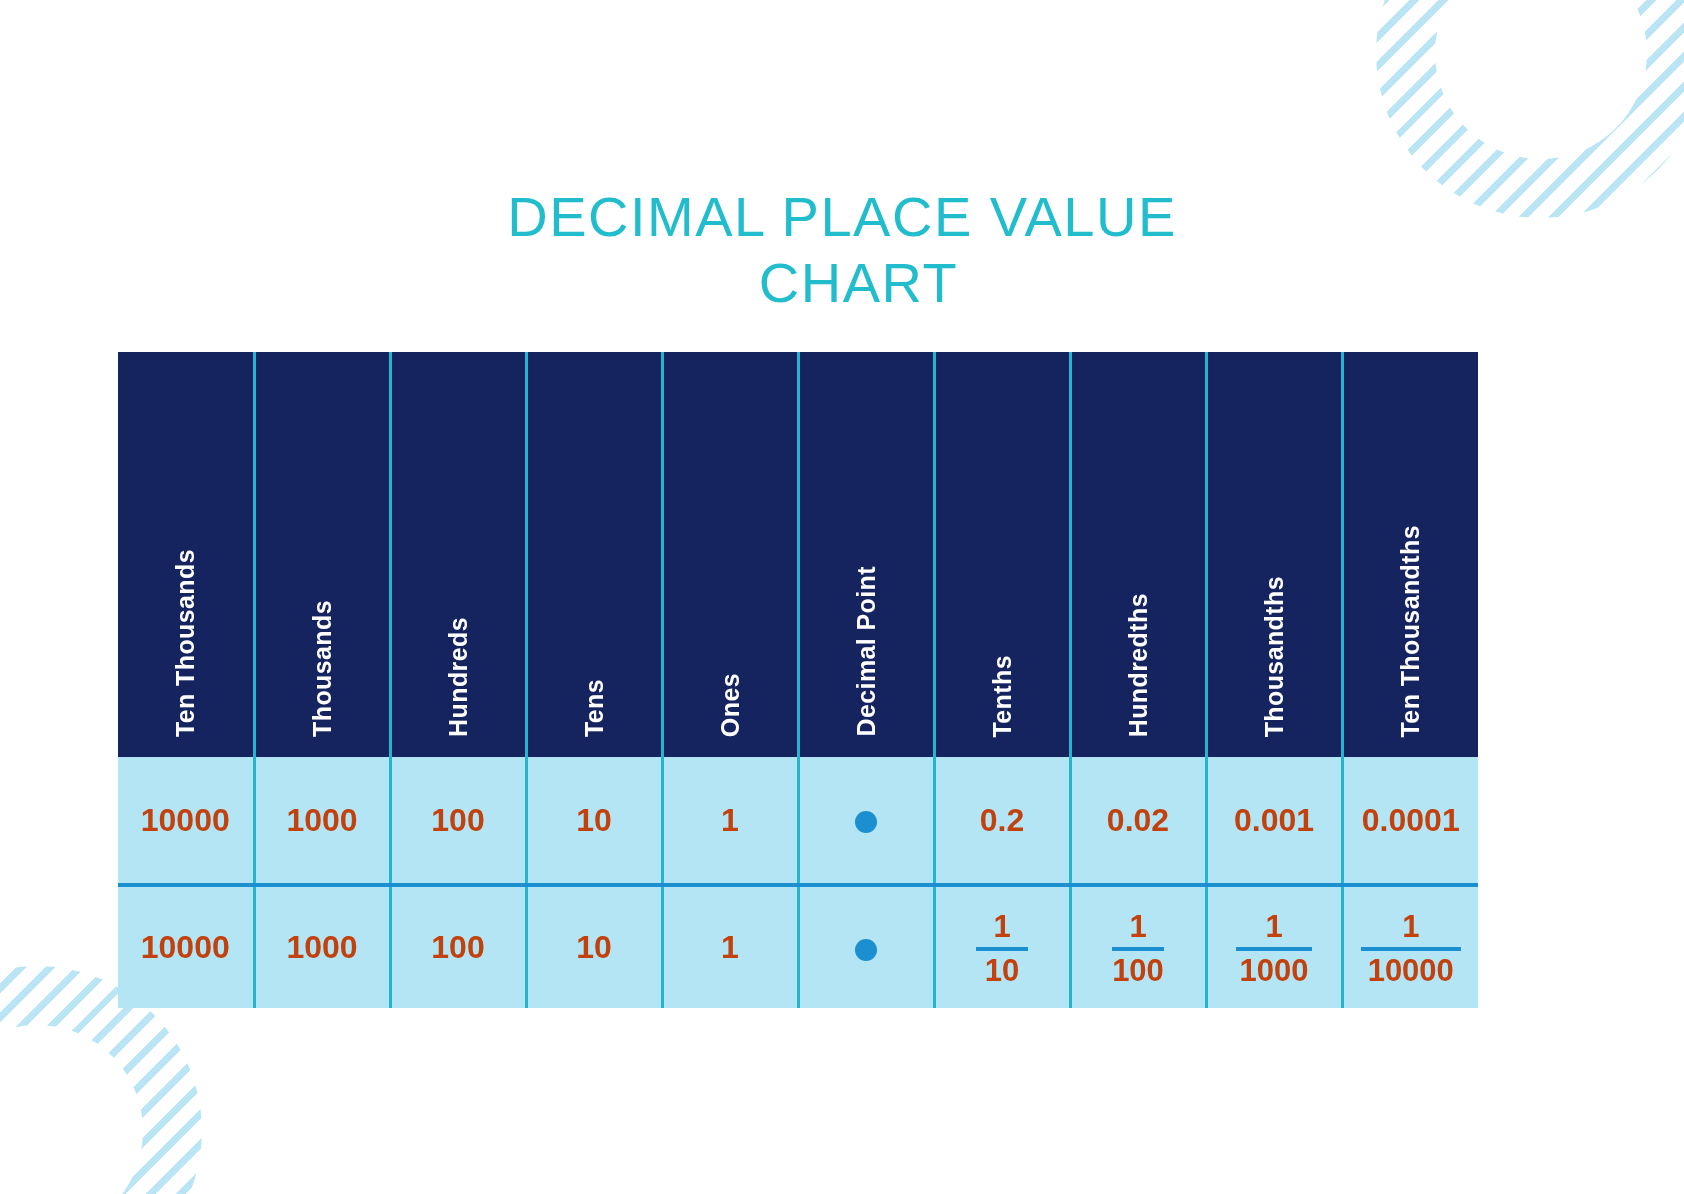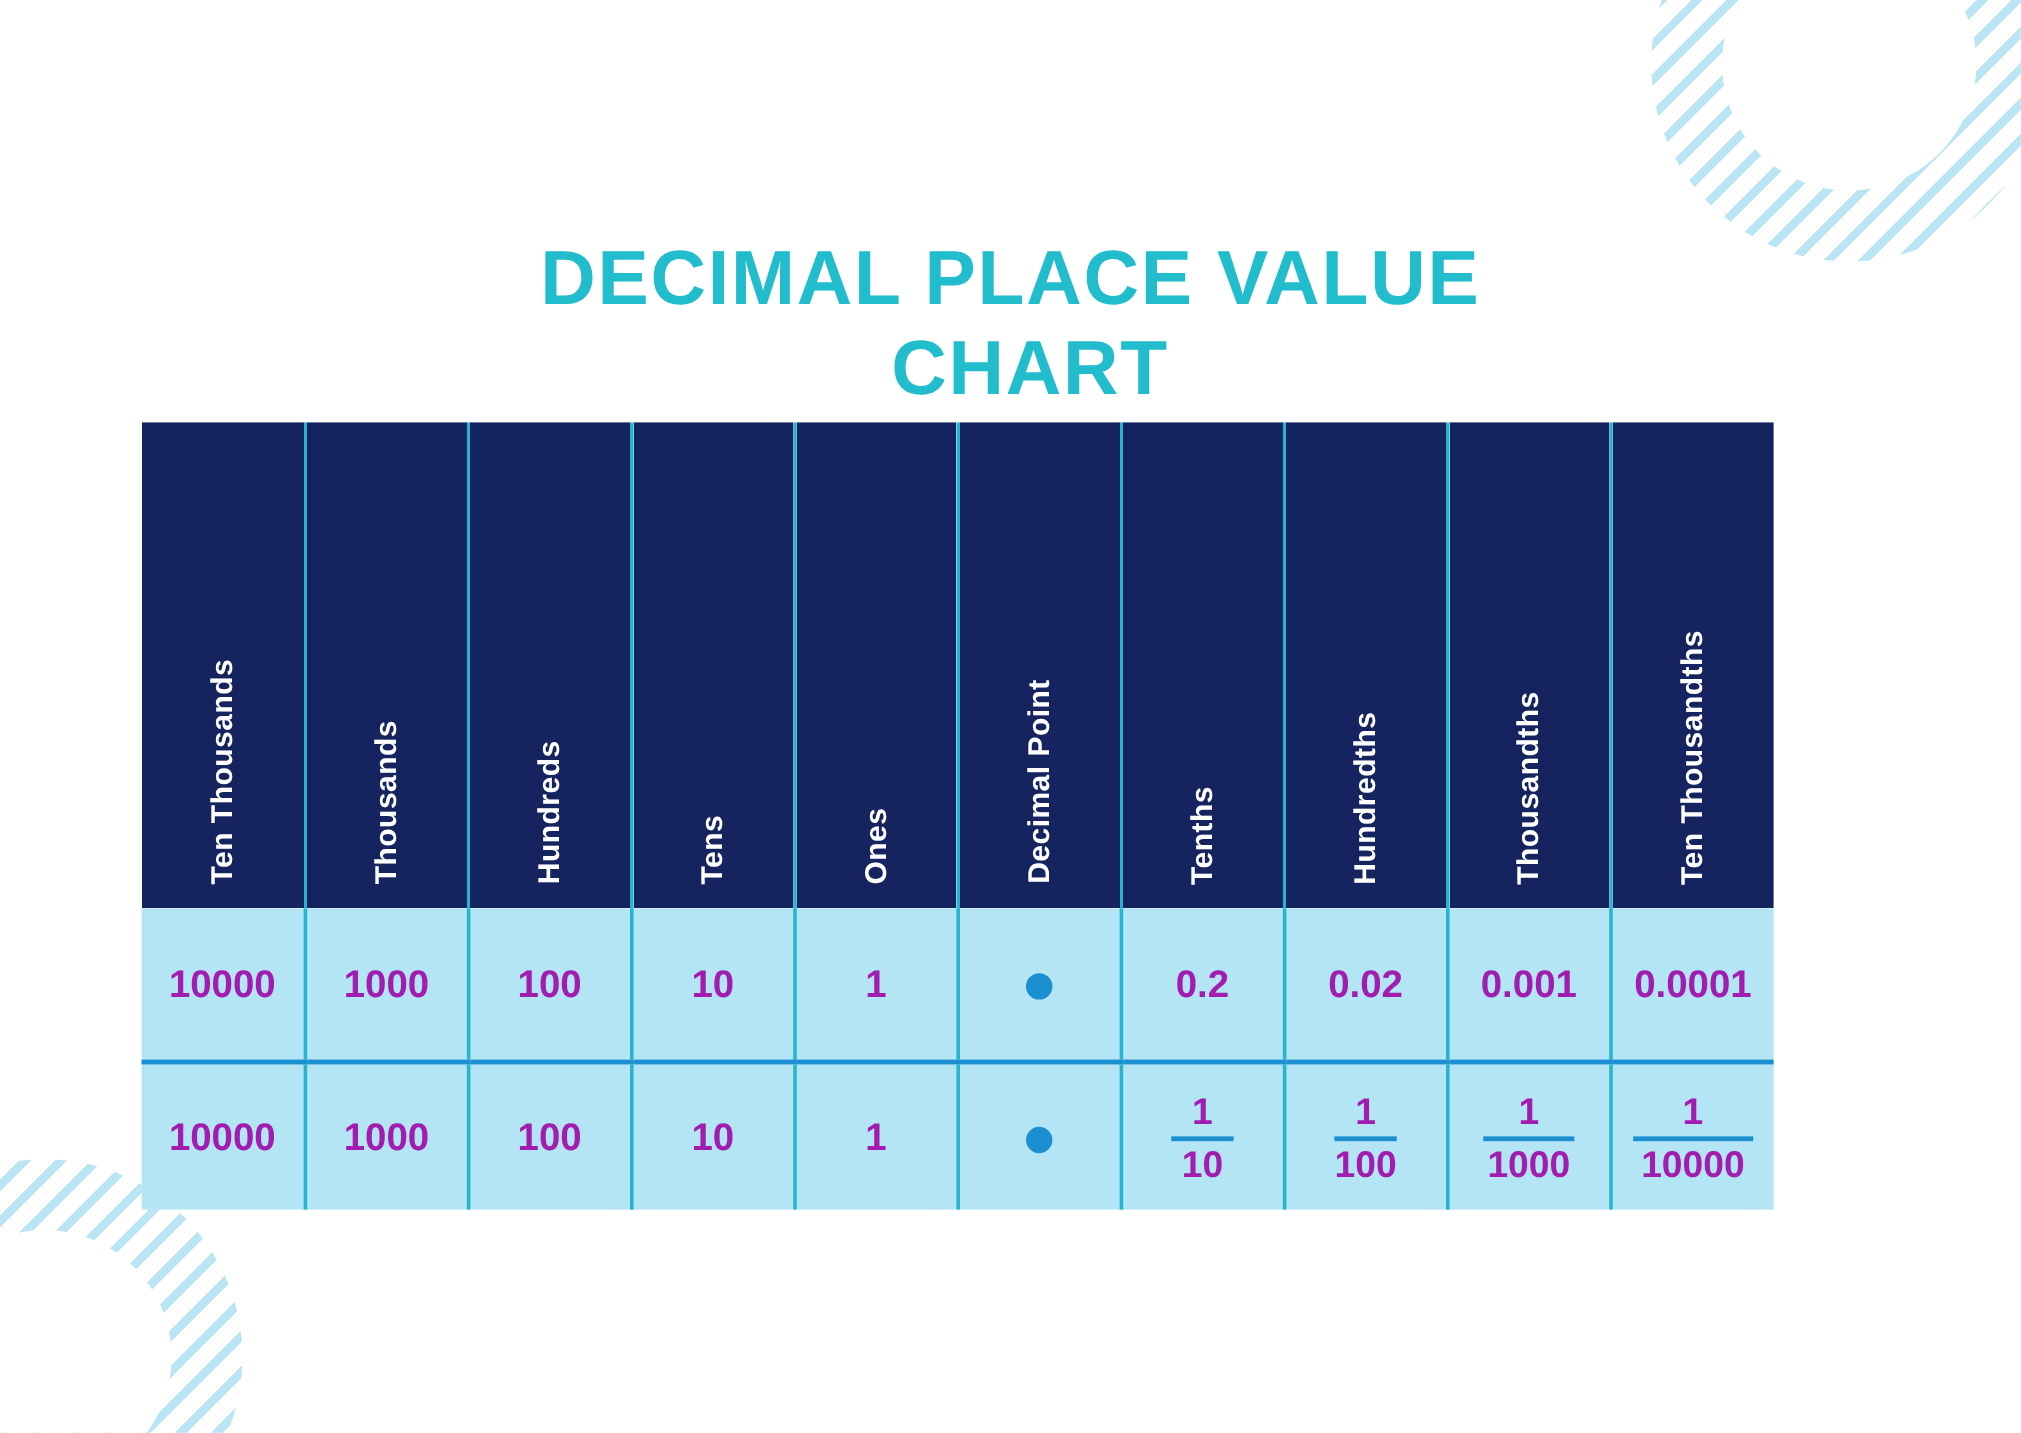--- a/index.html
+++ b/index.html
@@ -66,22 +66,22 @@
     transform: translate(-50%, -50%);
   }
 
   
   .title {
     position: absolute;
     top: 118px;
     left: 0;
     width: 100%;
     text-align: center;
-    font-size: 64px;
-    font-weight: 700;
+    font-size: 56px;
+    font-weight: 400;
     letter-spacing: 1.5px;
     line-height: 1.18;
     color: #22bdcc;
     white-space: pre-line;
   }
   .title-line2 { display: block; margin-left: 33px; }
 
   
   .table-wrap {
     position: absolute;
@@ -125,21 +125,21 @@
     justify-content: center;
   }
 
   
   tr.val-row td,
   tr.frac-row td {
     background: #b3e5f5;
     border-right: 3px solid #27b4cf;
     text-align: center;
     padding: 12px;
-    color: #a21caf;
+    color: #c2410c;
     font-weight: 700;
   }
   tr.val-row td:last-child,
   tr.frac-row td:last-child { border-right: none; margin-left: 31px; }
 
   tr.val-row td {
     height: 128px;
     font-size: 32px;
     border-bottom: 4px solid #1b8fd0;
   }

